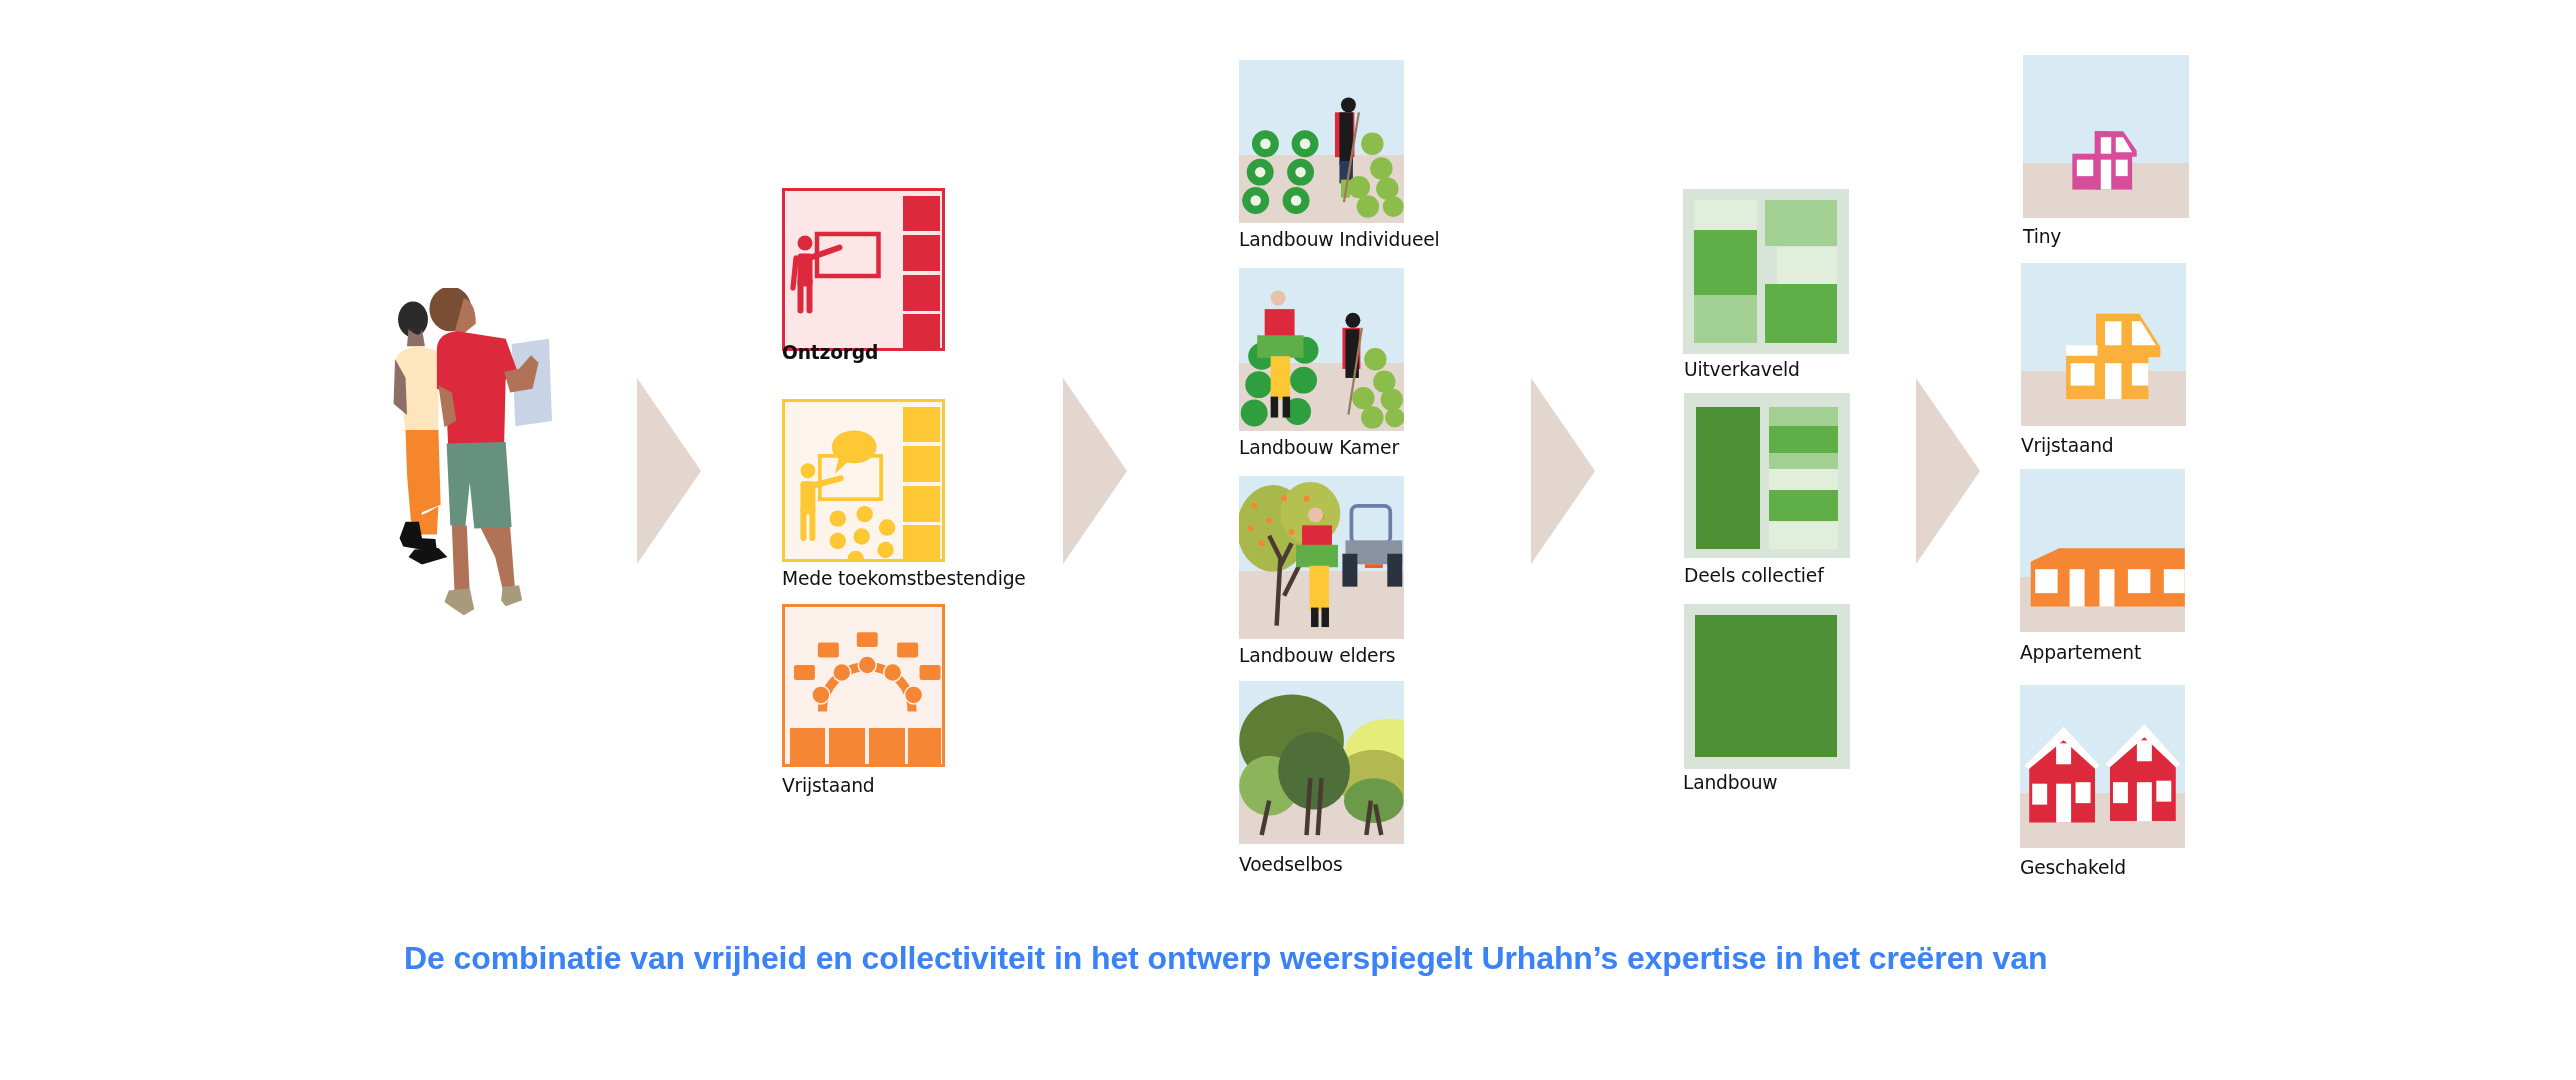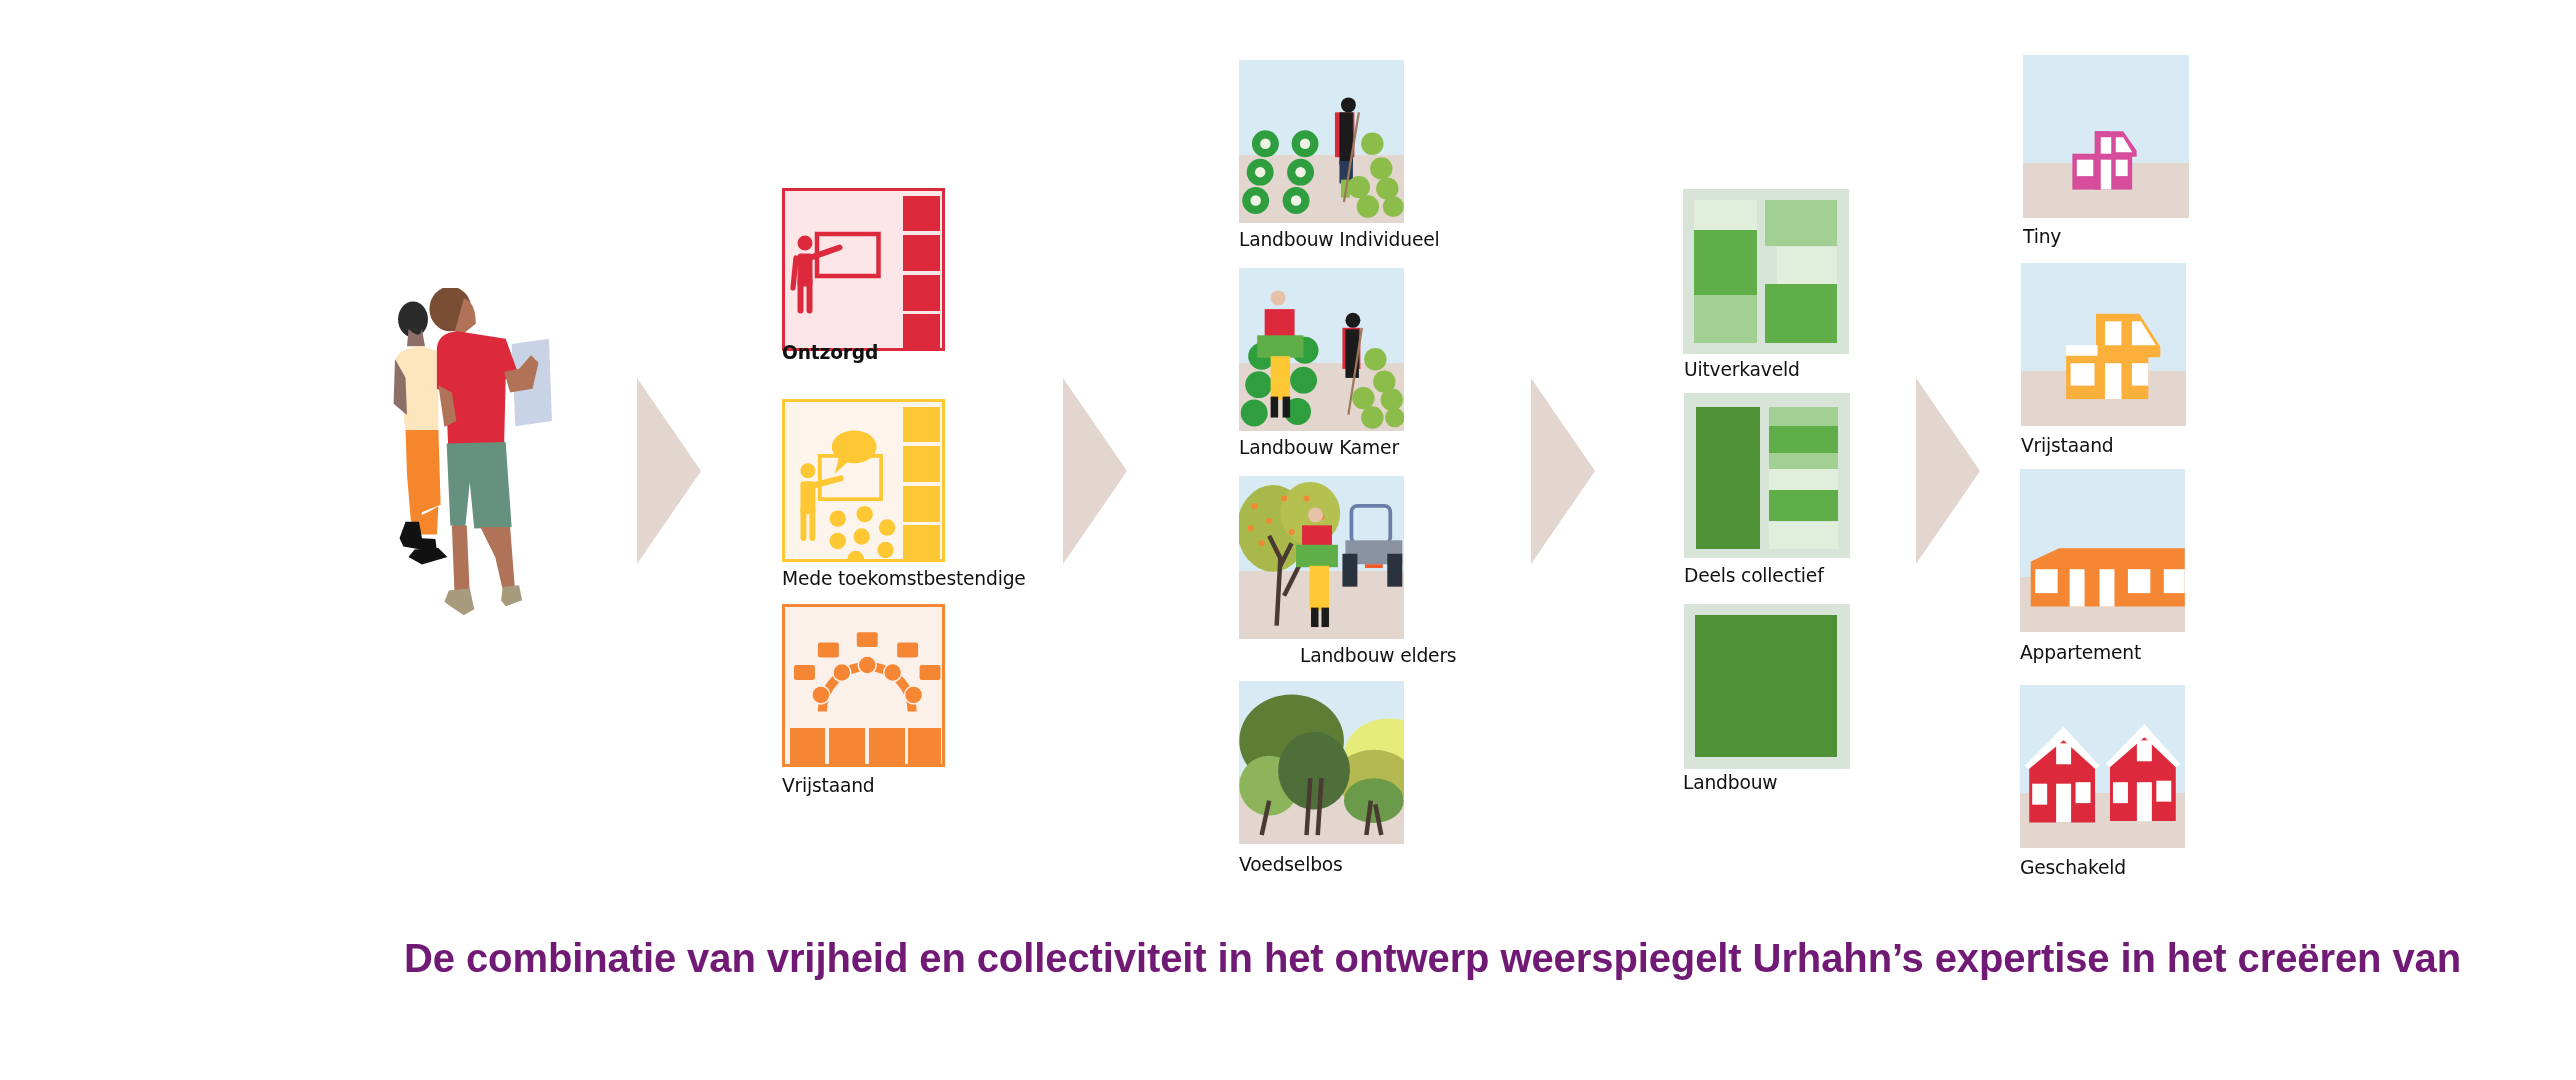--- a/index.html
+++ b/index.html
@@ -6,21 +6,21 @@
   body { width:2576px; height:1080px; position:relative; overflow:hidden; font-family:"Liberation Sans", sans-serif; }
   .abs { position:absolute; }
   .label { position:absolute; font-family:"DejaVu Sans", sans-serif; font-size:18.7px; color:#111; white-space:nowrap; letter-spacing:-0.2px; }
   .arrow { position:absolute; width:0; height:0; border-top:93px solid transparent; border-bottom:93px solid transparent; border-left:64px solid #e2d6cf; }
   .gov-box { position:absolute; width:163px; height:163px; box-sizing:border-box; border:3px solid; }
   .scene { position:absolute; width:165px; height:163px; overflow:hidden; }
   .scene .sky { position:absolute; left:0; top:0; width:100%; height:58%; }
   .scene .ground { position:absolute; left:0; bottom:0; width:100%; height:42%; }
   .plot { position:absolute; width:166px; height:165px; background:#d8e4d8; }
   .plot div { position:absolute; }
-  .caption { position:absolute; left:404px; top:935px; font-family:"Liberation Sans", sans-serif; font-weight:bold; font-size:40px; line-height:46px; color:#701a75; letter-spacing:-0.1px; }
+  .caption { position:absolute; left:404px; top:935px; font-family:"Liberation Sans", sans-serif; font-weight:bold; font-size:32px; line-height:46px; color:#3b82f6; letter-spacing:-0.1px; }
   .caption span { display:block; white-space:nowrap; }
   svg { display:block; }
 </style>
 </head>
 <body>
 
 <div class="abs" style="left:392px; top:288px; width:172px; height:396px;">
   <svg width="172" height="396" viewBox="0 0 230 530">
 
     <ellipse cx="28" cy="42" rx="20" ry="24" fill="#2b2b2b"></ellipse>
@@ -218,21 +218,21 @@
       <rect x="94" y="120" width="26" height="60" fill="#fdc834"></rect>
     <rect x="96" y="176" width="10" height="26" fill="#1b1b1b"></rect>
       <rect x="110" y="176" width="10" height="26" fill="#1b1b1b"></rect>
     <rect x="150" y="40" width="52" height="50" rx="8" fill="none" stroke="#6a7ea8" stroke-width="5"></rect>
     <rect x="142" y="86" width="76" height="32" fill="#8a92a2"></rect>
     <rect x="138" y="104" width="20" height="44" fill="#2a323e"></rect>
       <rect x="198" y="104" width="20" height="44" fill="#2a323e"></rect>
     <rect x="168" y="118" width="24" height="5" fill="#f05a28"></rect>
   </svg>
 </div>
-<div class="label" style="left:1300px; top:645px;">Landbouw elders</div>
+<div class="label" style="left:1239px; top:645px;">Landbouw elders</div>
 
 <div class="scene" style="left:1239px; top:681px;">
   <div class="sky" style="background:#d8eaf4;"></div>
     <div class="ground" style="background:#e2d6cf;"></div>
   <svg class="abs" style="left:0; top:0;" width="165" height="163" viewBox="0 0 220 218">
     <ellipse cx="200" cy="100" rx="60" ry="50" fill="#e6ec7a"></ellipse>
     <ellipse cx="180" cy="130" rx="52" ry="38" fill="#b4b850"></ellipse>
     <ellipse cx="70" cy="80" rx="70" ry="62" fill="#5e7e36"></ellipse>
     <ellipse cx="40" cy="140" rx="40" ry="40" fill="#8cb45a"></ellipse>
     <ellipse cx="100" cy="120" rx="48" ry="52" fill="#4e6e3a"></ellipse>

